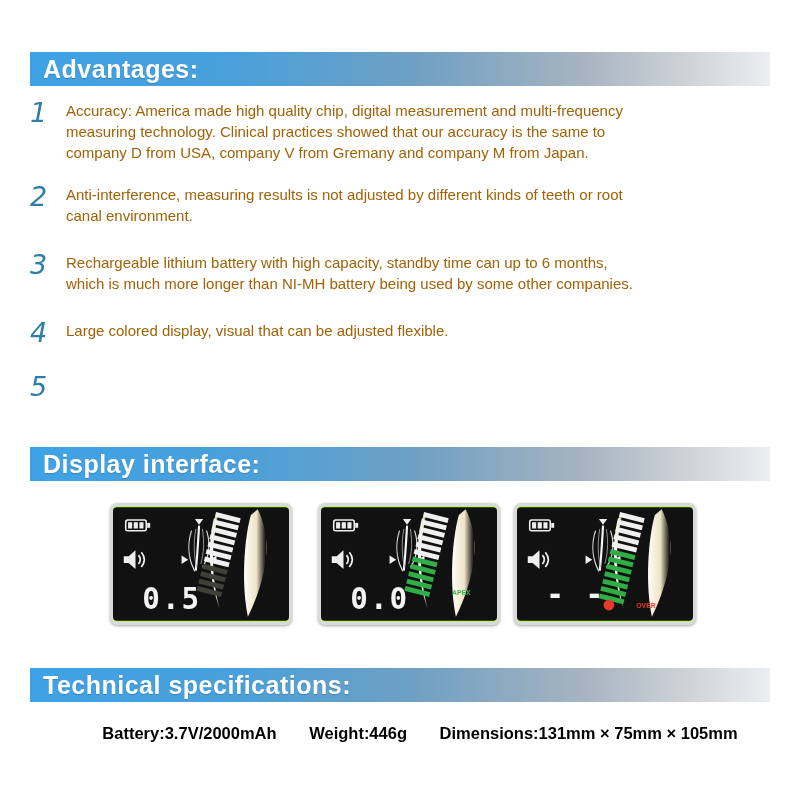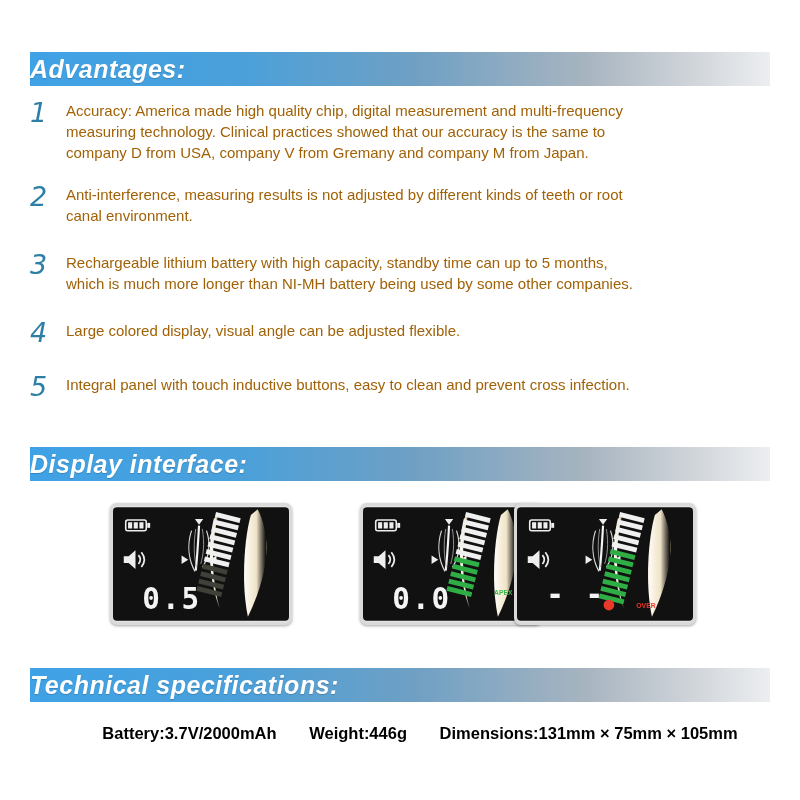--- a/index.html
+++ b/index.html
@@ -3,31 +3,31 @@
 <meta charset="utf-8">
 <style>
   html,body{margin:0;padding:0;background:#ffffff;}
   #page{position:relative;width:800px;height:800px;background:#ffffff;overflow:hidden;
         font-family:"Liberation Sans",sans-serif;color:#111;}
 
   
   .hdr{position:absolute;left:30px;width:740px;height:34px;
        background:linear-gradient(90deg,#3fa2e6 0%,#4aa0da 28%,#6fa0c4 52%,#a7b4c0 75%,#ccd1d7 88%,#eceef0 100%);
        display:flex;align-items:center;}
-  .hdr span{color:#ffffff;font-weight:bold;font-size:25px;letter-spacing:.5px;
-            text-shadow:0 1px 1px rgba(0,0,0,.18);font-style:italic;}
+  .hdr span{color:#ffffff;font-weight:bold;font-size:25px;padding-left:13px;letter-spacing:.5px;
+            text-shadow:0 1px 1px rgba(0,0,0,.18);}
 
   
   .adv-item{position:absolute;left:30px;width:740px;display:flex;}
   .adv-item .num{width:36px;flex:0 0 36px;font-size:27px;font-style:italic;
                  font-family:"DejaVu Sans",sans-serif;color:#2e7fa6;line-height:26px;}
   .adv-item .txt{font-size:15px;line-height:21px;color:#a16207;white-space:pre-line;max-width:700px;}
 
   
-  .screen{position:absolute;width:176px;height:116px;background:#e5e5e5;
+  .screen{position:absolute;width:176px;height:116px;background:#bef264;
           border:3px solid #dadada;border-radius:7px;box-shadow:0 1px 3px rgba(0,0,0,.35);}
   .screen svg{width:100%;height:100%;display:block;}
   .scr-bg{fill:#111111;}
   .bar-white{fill:#f0f0f0;}
   .bar-dim{fill:#3f4038;}
   .bar-green{fill:#2fae46;}
   .reading{font-family:"DejaVu Sans Mono",monospace;font-weight:bold;font-size:30px;
            fill:#f4f4f4;letter-spacing:2px;}
   .status{font-family:"Liberation Sans",sans-serif;font-weight:bold;font-size:7px;}
   .status.green{fill:#3db54a;}
@@ -53,30 +53,29 @@
 measuring technology. Clinical practices showed that our accuracy is the same to
 company D from USA, company V from Gremany and company M from Japan.</div>
   </div>
   <div class="adv-item" style="top:184px;">
     <span class="num">2</span>
     <div class="txt">Anti-interference, measuring results is not adjusted by different kinds of teeth or root
 canal environment.</div>
   </div>
   <div class="adv-item" style="top:252px;">
     <span class="num">3</span>
-    <div class="txt">Rechargeable lithium battery with high capacity, standby time can up to 5 months,
+    <div class="txt">Rechargeable lithium battery with high capacity, standby time can up to 6 months,
 which is much more longer than NI-MH battery being used by some other companies.</div>
   </div>
   <div class="adv-item" style="top:320px;">
     <span class="num">4</span>
-    <div class="txt">Large colored display, visual angle can be adjusted flexible.</div>
+    <div class="txt">Large colored display, visual that can be adjusted flexible.</div>
   </div>
   <div class="adv-item" style="top:374px;">
     <span class="num">5</span>
-    <div class="txt">Integral panel with touch inductive buttons, easy to clean and prevent cross infection.</div>
   </div>
 
   <div class="hdr" style="top:447px;">
     <span>Display interface:</span>
   </div>
 
   <svg width="0" height="0" style="position:absolute" aria-hidden="true">
     <defs>
       <linearGradient id="toothGrad" x1="0" y1="0" x2="1" y2="0">
         <stop offset="0" stop-color="#fffdf6"></stop>
@@ -122,21 +121,21 @@
           <rect x="-13" y="46.8" width="26" height="5" class="bar-white"></rect>
           <rect x="-13" y="54.6" width="26" height="5" class="bar-dim"></rect>
           <rect x="-13" y="62.4" width="26" height="5" class="bar-dim"></rect>
           <rect x="-13" y="70.2" width="26" height="5" class="bar-dim"></rect>
           <rect x="-13" y="78" width="26" height="5" class="bar-dim"></rect>
         </g>
       <text class="reading" x="30" y="104">0.5</text>
     </svg>
   </div>
 
-  <div class="screen" style="top:503px;left:318px;margin-left:42px;">
+  <div class="screen" style="top:503px;left:318px;">
     <svg viewBox="0 0 180 116">
       <rect class="scr-bg" x="0" y="0" width="180" height="116" rx="4"></rect>
       <g transform="translate(13,13)">
         <rect x="0" y="0" width="21" height="11" rx="2" fill="none" stroke="#eee" stroke-width="1.6"></rect>
         <rect x="22" y="3" width="3" height="5" fill="#eee"></rect>
         <rect x="2.4" y="2.3" width="4.2" height="6.4" fill="#eee"></rect>
         <rect x="8.2" y="2.3" width="4.2" height="6.4" fill="#eee"></rect>
         <rect x="14" y="2.3" width="4.2" height="6.4" fill="#eee"></rect>
       </g>
       <g transform="translate(11,44)">

